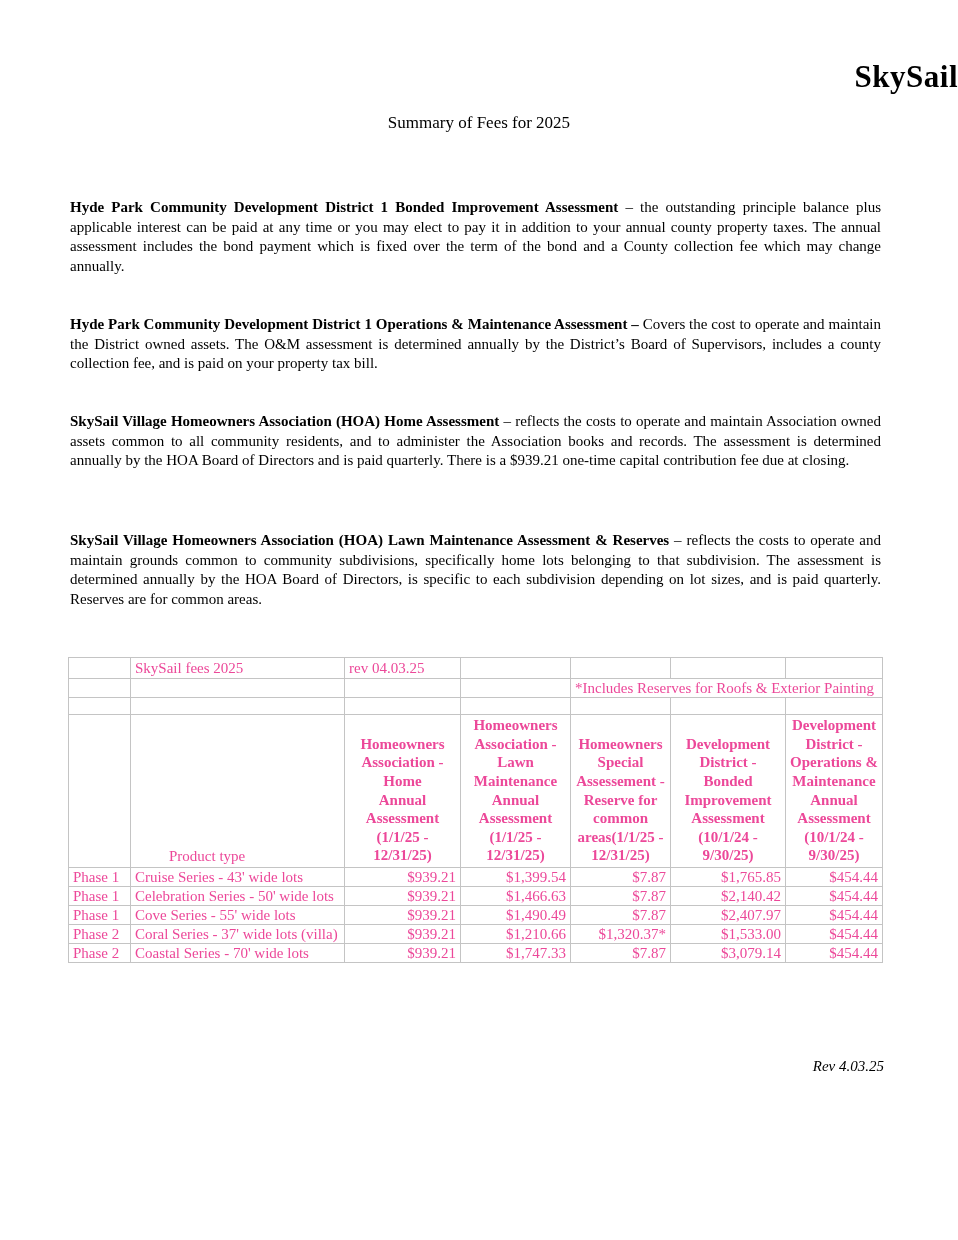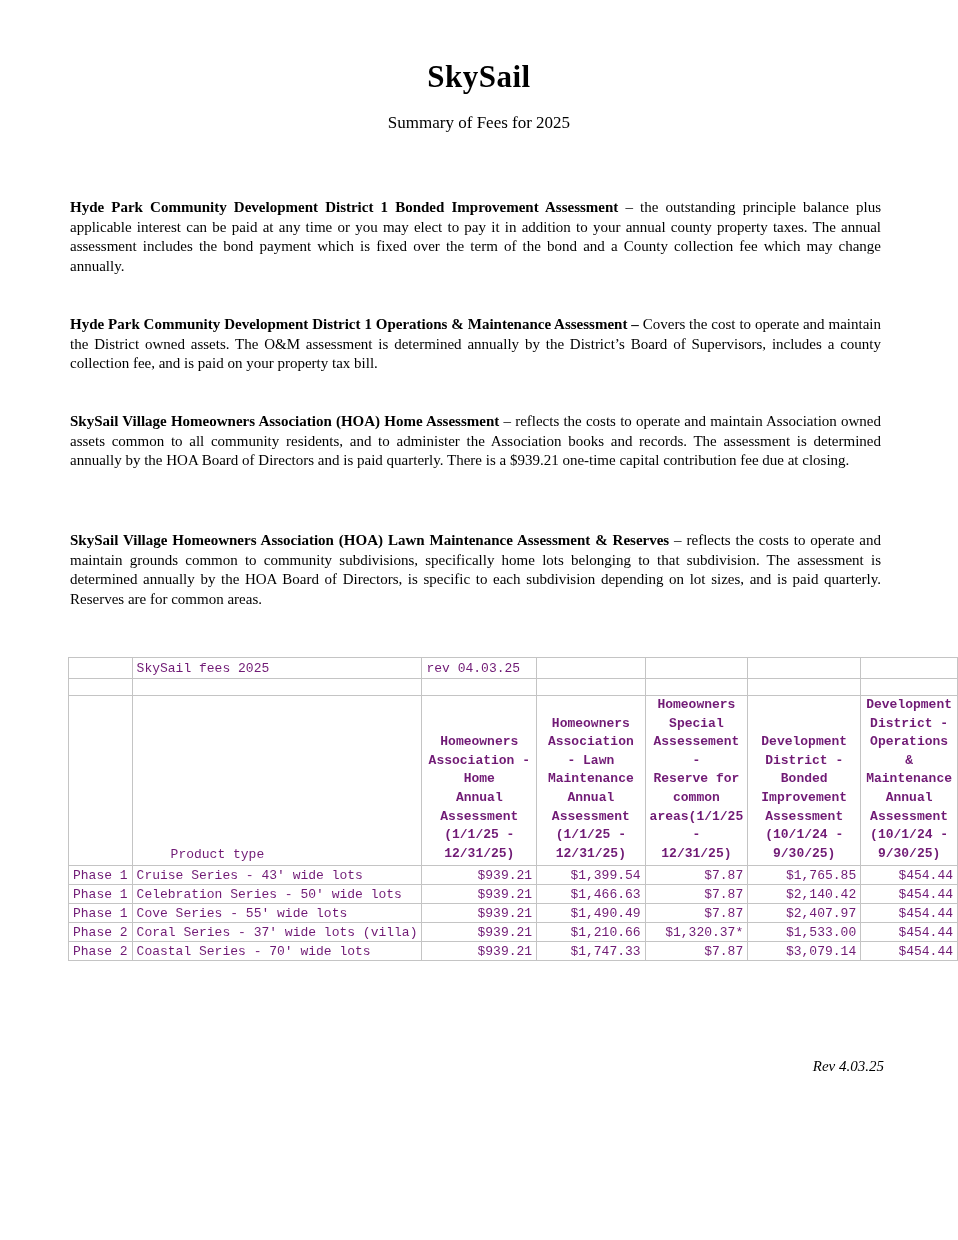--- a/index.html
+++ b/index.html
@@ -7,39 +7,39 @@
     position:relative;
     width:958px; height:1240px;
     background:#ffffff;
     margin:0 auto;
     font-family:"Liberation Serif", serif;
     color:#000;
     overflow:hidden;
   }
   
   .title-block { position:absolute; top:60px; left:0; width:958px; text-align:center; }
-  .doc-title { font-size:31px; font-weight:bold; line-height:34px; letter-spacing:0.5px; }
+  .doc-title { font-size:31px; font-weight:bold; line-height:34px; letter-spacing:0.5px;text-align:right; }
   .doc-subtitle { font-size:17px; font-weight:normal; line-height:22px; margin-top:18px; }
   
   .para {
     position:absolute; left:70px; width:811px;
     font-size:15px; line-height:19.6px;
     text-align:justify;
   }
   .para b { font-weight:bold;margin-top:20px; }
   #para-1 { top:183px; }
   #para-2 { top:300px; }
   #para-3 { top:397px; }
   #para-4 { top:516px; }
   
   .fees-table {
     position:absolute; left:68px; top:657px;
     border-collapse:collapse; table-layout:fixed;
-    font-family:Liberation Mono, monospace;
-    font-size:13px; color:#701a75;
+    font-family:Liberation Serif, serif;
+    font-size:15px; color:#ec4899;
   }
   .fees-table td {
     border:1px solid #c4c4c4;
     padding:0 4px;
     height:18px;
     line-height:17px;
     overflow:visible;
     white-space:nowrap;
   }
   .fees-table .row-meta td { height:20px; }
@@ -96,20 +96,27 @@
     </colgroup>
     <tbody>
       <tr class="row-meta">
         <td></td>
         <td class="left">SkySail fees 2025</td>
         <td class="left">rev 04.03.25</td>
         <td></td>
         <td></td>
         <td></td>
         <td></td>
+      </tr>
+      <tr class="row-note">
+        <td></td>
+        <td></td>
+        <td></td>
+        <td></td>
+        <td class="left" colspan="3">*Includes Reserves for Roofs &amp; Exterior Painting</td>
       </tr>
       <tr class="row-spacer">
         <td></td>
         <td></td>
         <td></td>
         <td></td>
         <td></td>
         <td></td>
         <td></td>
       </tr>

